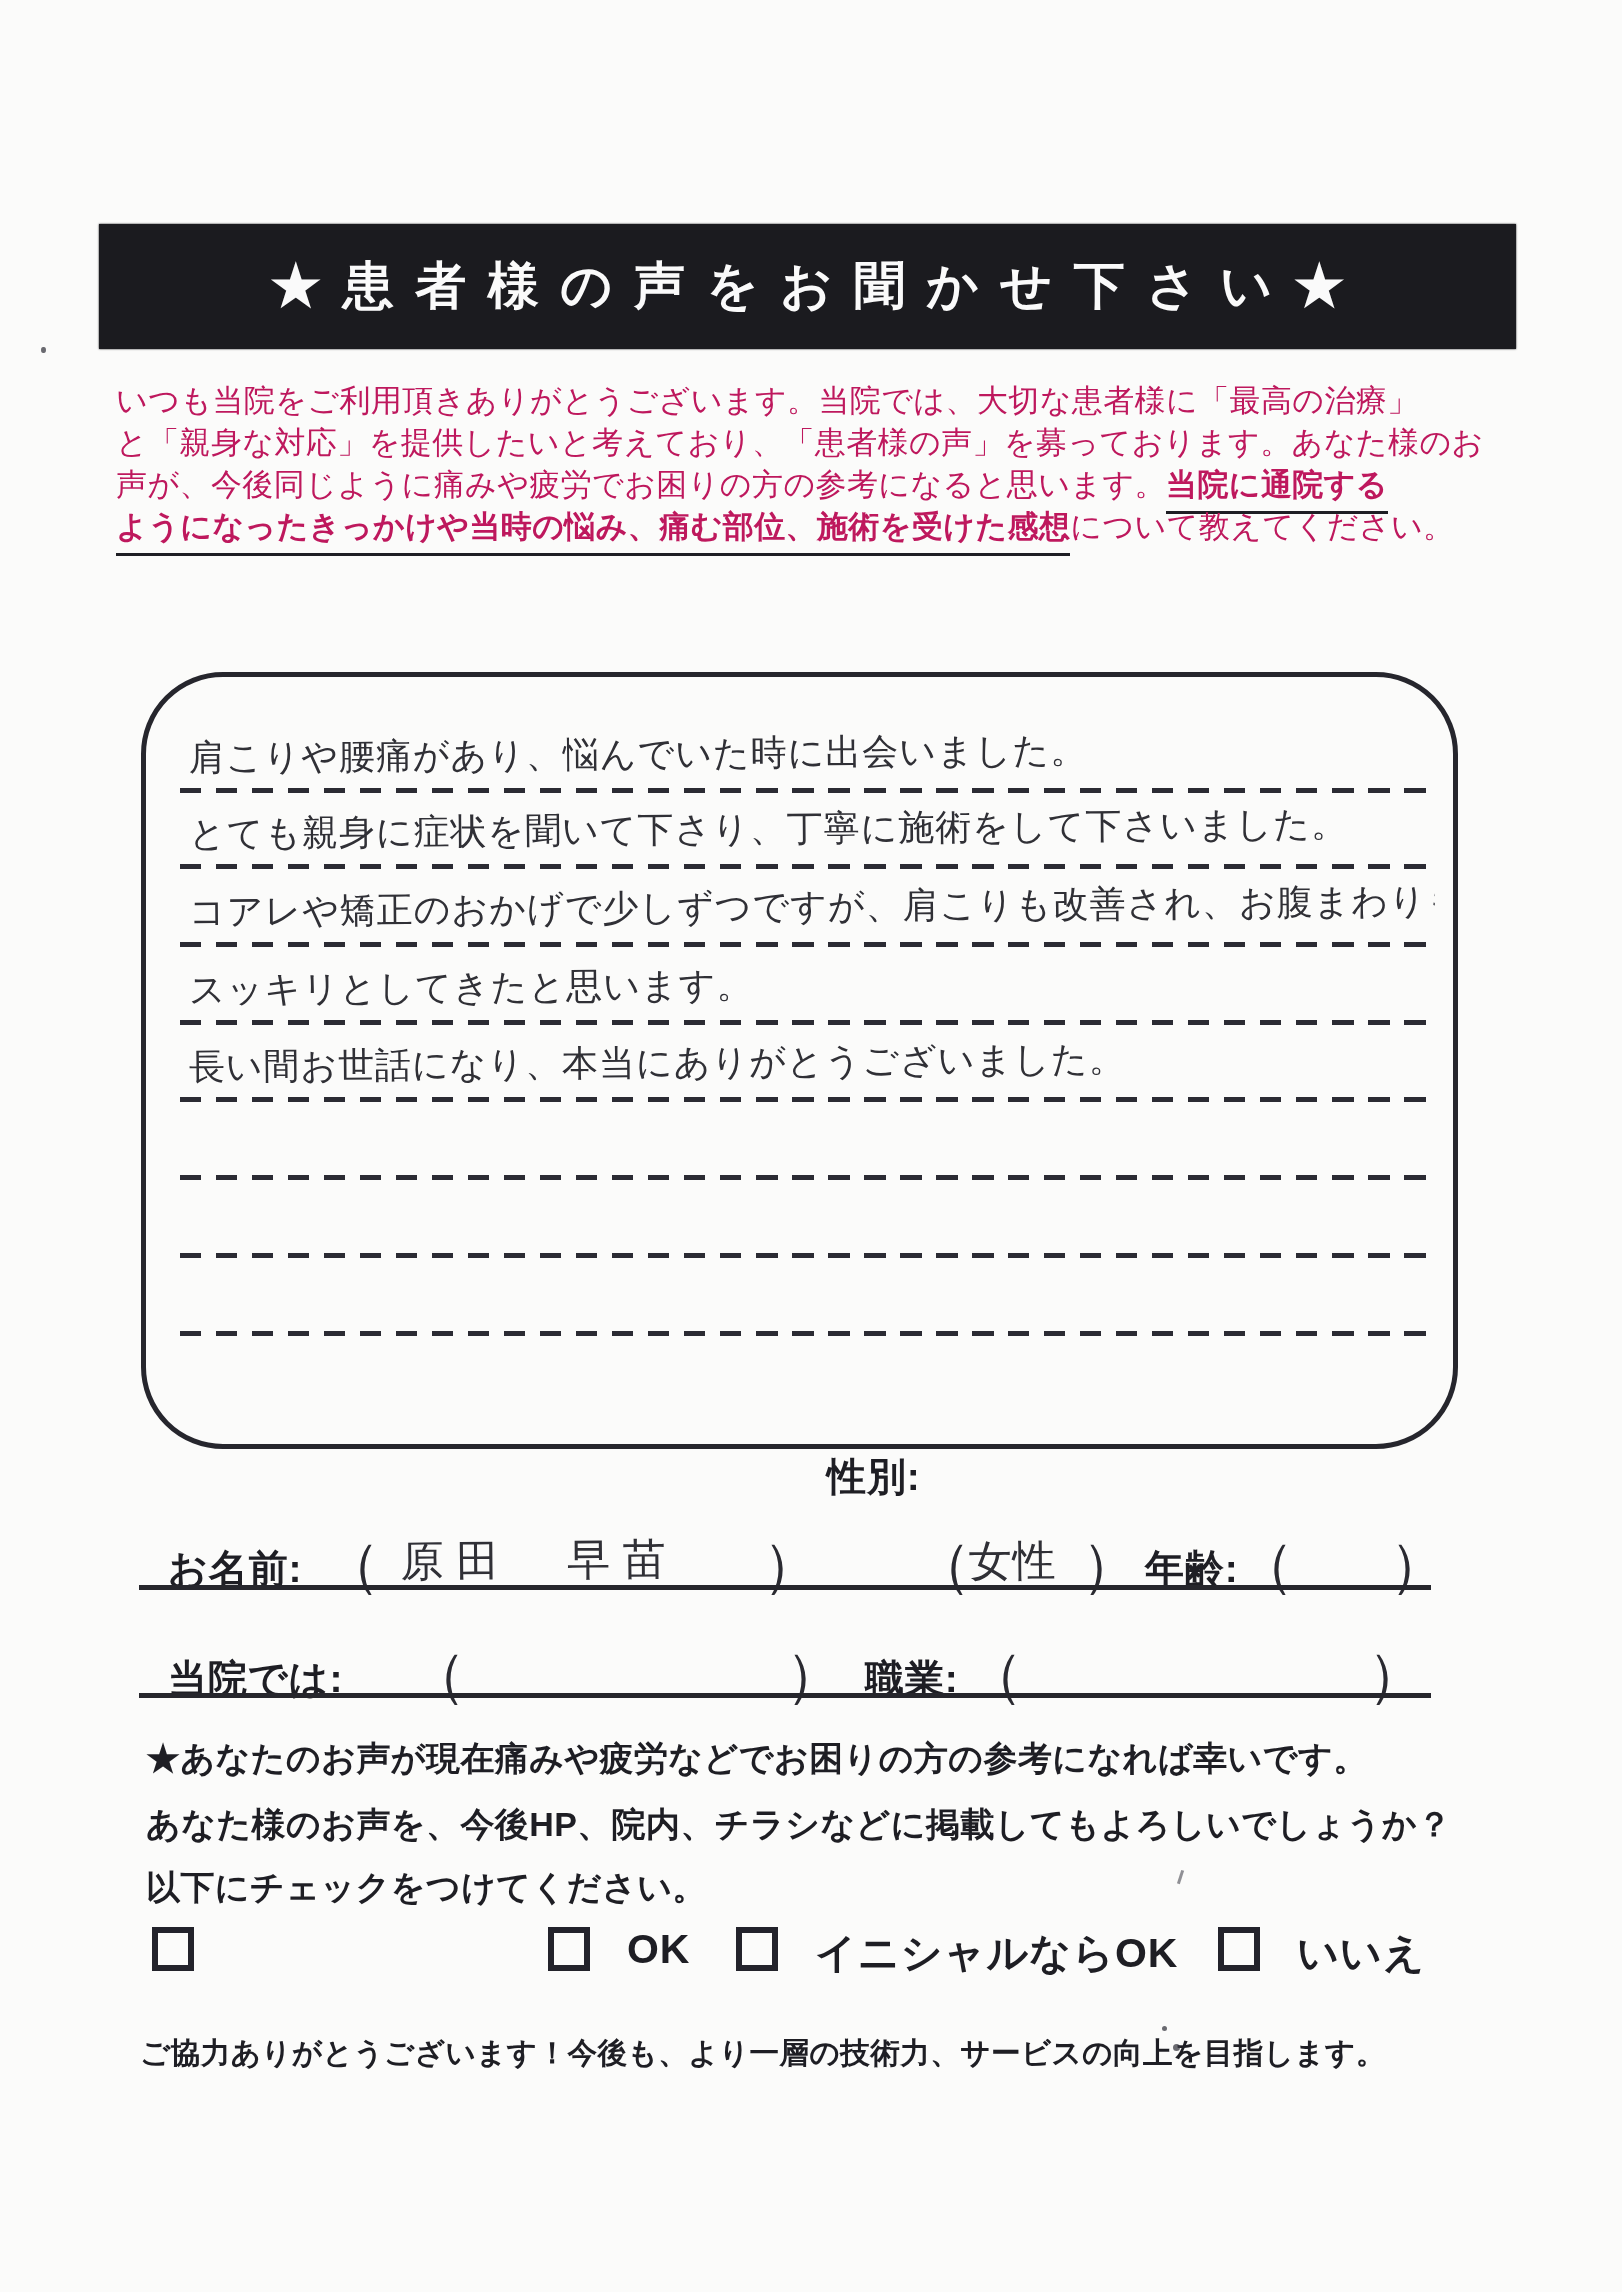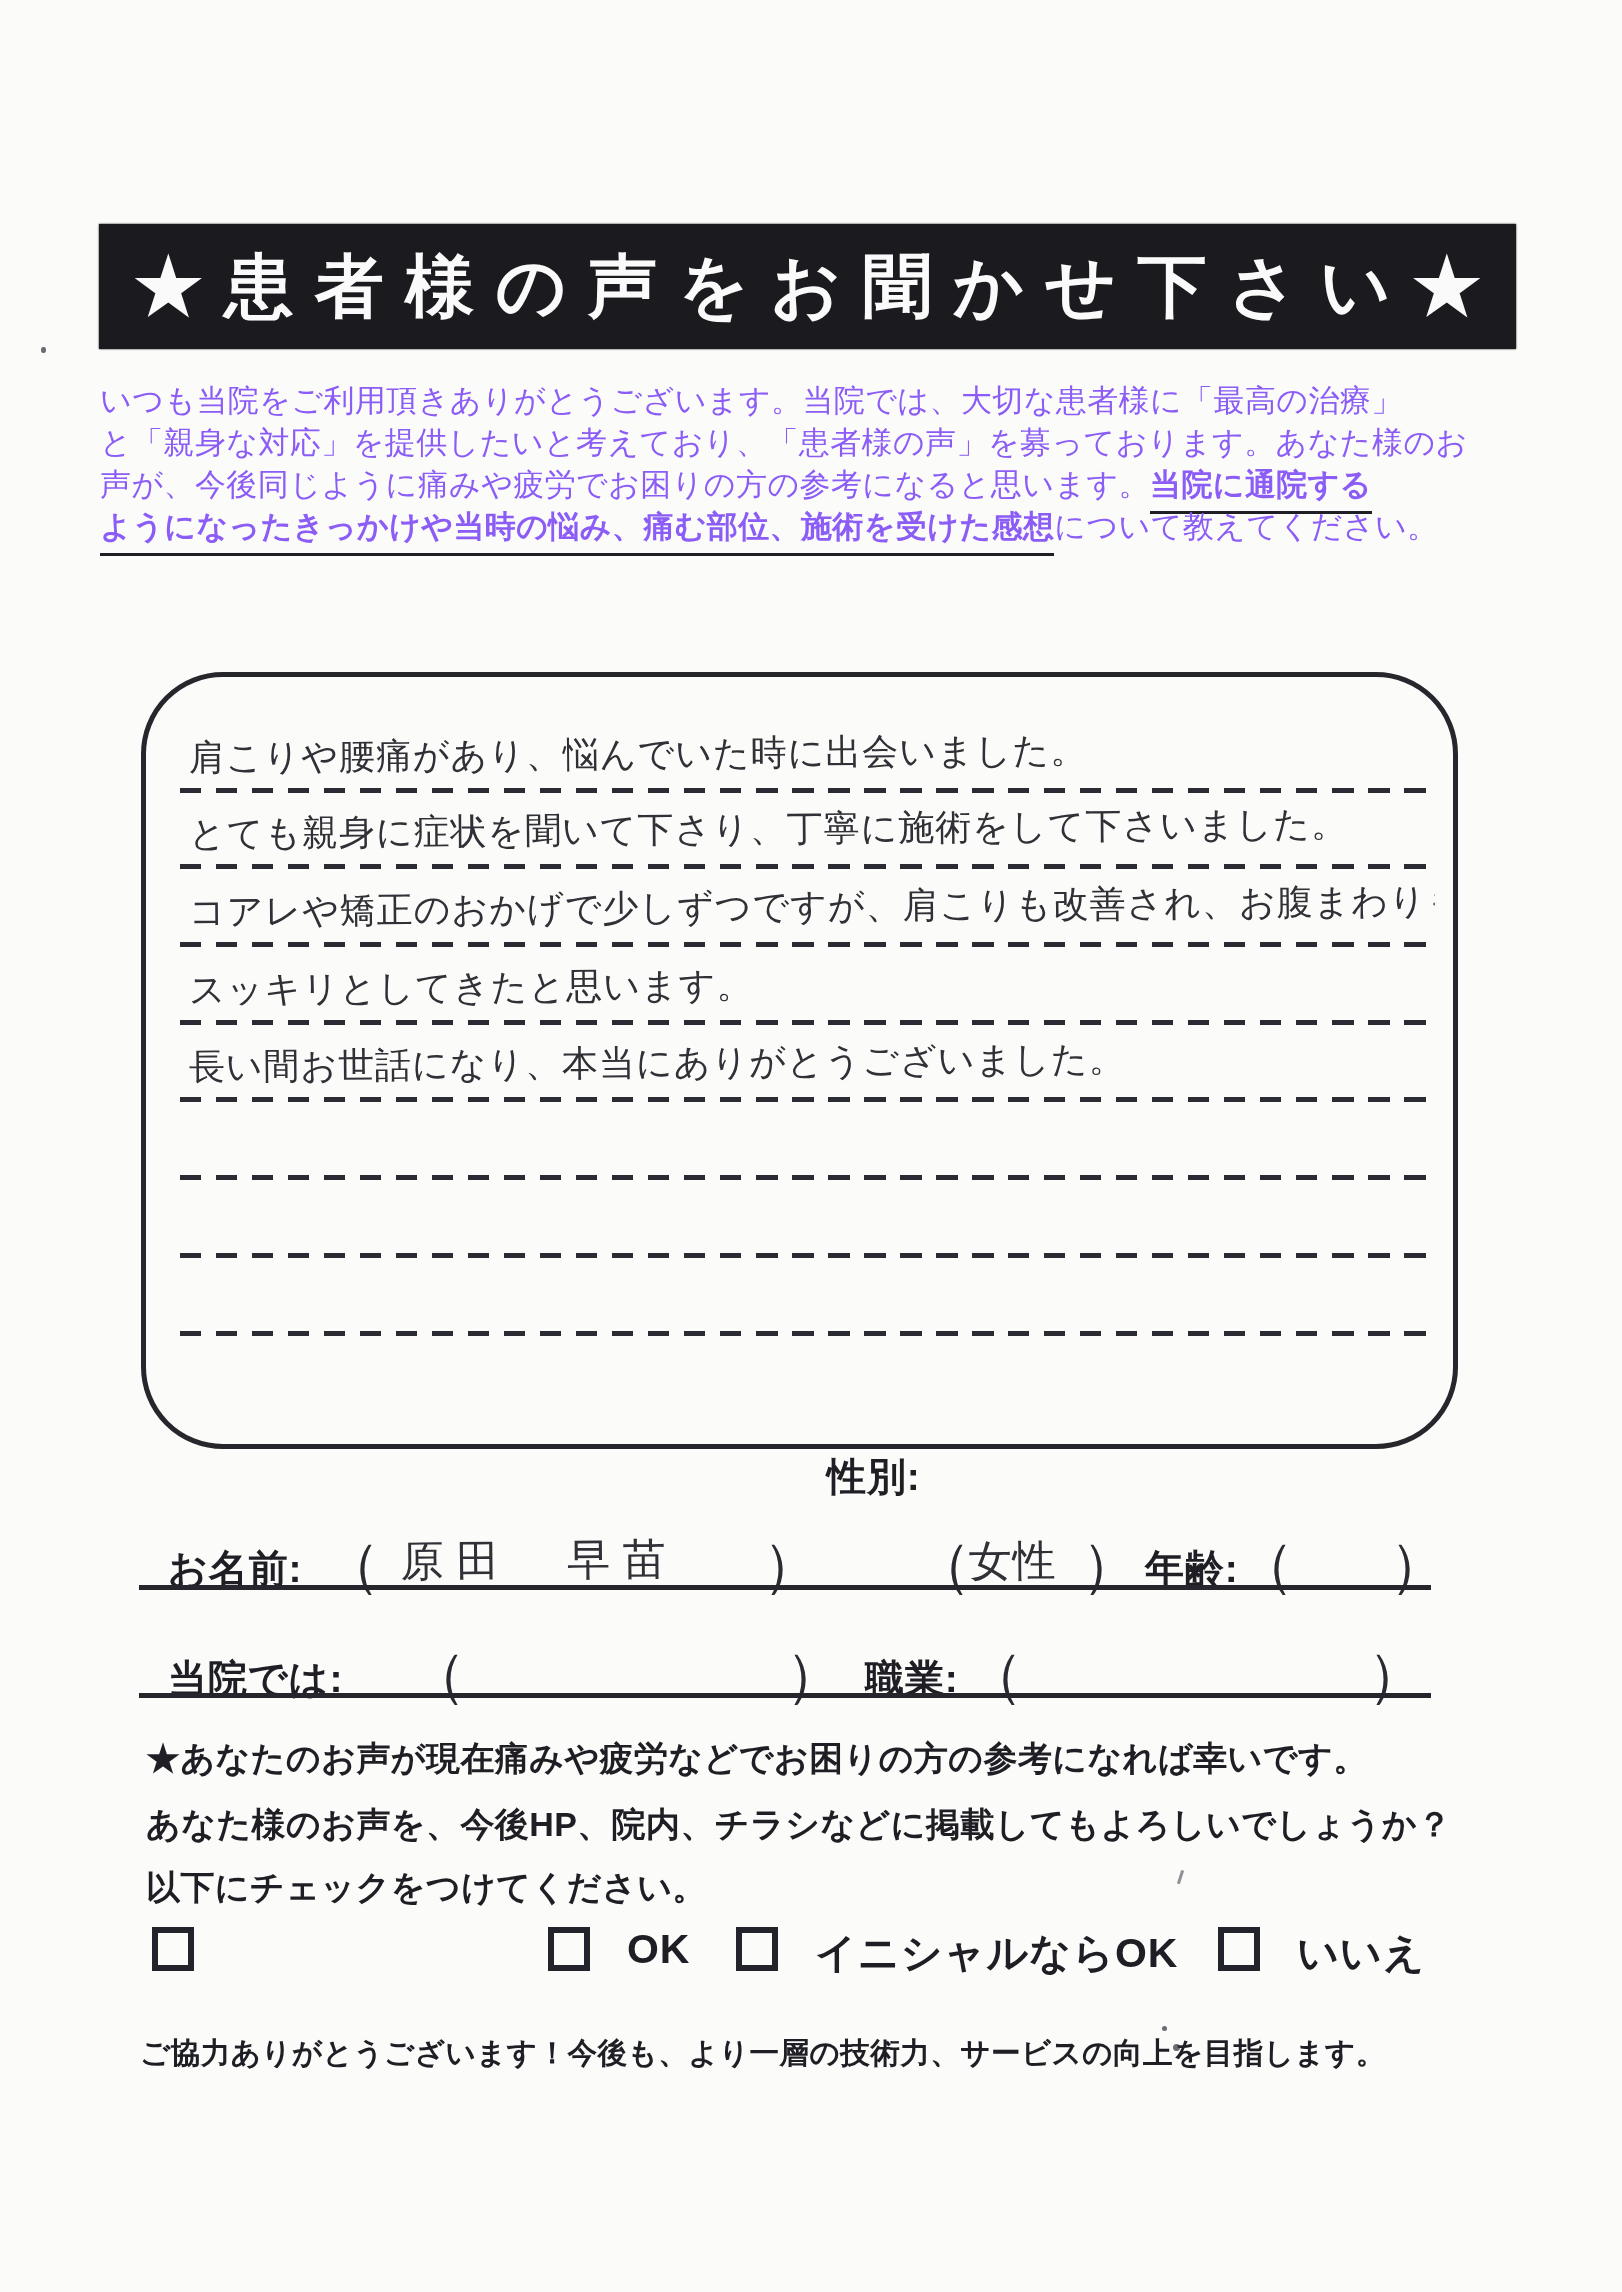--- a/index.html
+++ b/index.html
@@ -12,29 +12,29 @@
     overflow:hidden;
   }
   
   .banner{
     position:absolute;left:99px;top:224px;width:1417px;height:125px;
     background:#1b1b1f;
     display:flex;align-items:center;justify-content:center;
     box-shadow:0 0 1.8px #1b1b1f;
   }
   .banner-title{
-    color:#fafafa;font-size:69px;font-weight:700;
+    color:#fafafa;font-size:51px;font-weight:700;
     letter-spacing:21.5px;white-space:nowrap;
     text-indent:21.5px;
   }
   
   .intro{position:absolute;left:100px;top:380px;width:1433px;}
   .intro-line{
     height:42px;line-height:42px;font-size:31px;font-weight:500;
-    color:#8b5cf6;white-space:nowrap;letter-spacing:0.4px;
+    color:#be185d;white-space:nowrap;letter-spacing:0.4px;margin-left:16px;
   }
   .intro-line .em{
     font-weight:700;
     border-bottom:3.6px solid #1e1e24;padding-bottom:9px;
   }
   
   .feedback-box{
     position:absolute;left:141px;top:672px;width:1317px;height:777px;
     border:5.4px solid #26262d;border-radius:82px;
     box-sizing:border-box;overflow:hidden;background:transparent;

